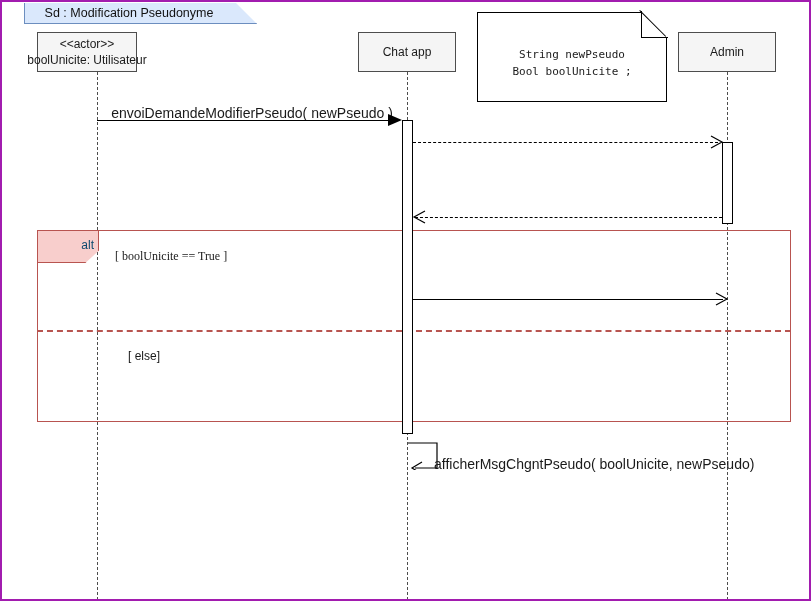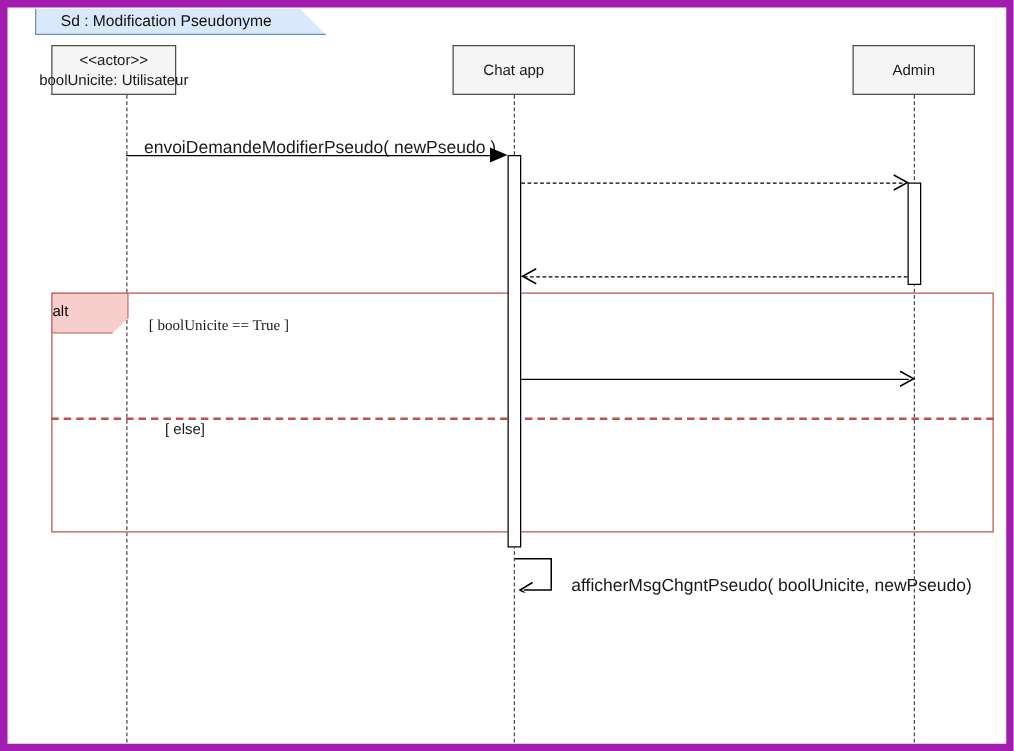--- a/index.html
+++ b/index.html
@@ -11,21 +11,21 @@
   body {
     font-family: "Liberation Sans", sans-serif;
   }
   #canvas {
     position: relative;
     width: 811px;
     height: 601px;
     background: #ffffff;
     overflow: hidden;
     box-sizing: border-box;
-    border: 6px solid #a21caf;
+    border: 2px solid #a21caf;
   }
 
   
   .txt {
     position: absolute;
     font-size: 12px;
     color: #1a1a1a;
     white-space: nowrap;
     line-height: 1.25;
   }
@@ -159,23 +159,23 @@
     background: #f8cecc;
     border: 1px solid #b85450;
     box-sizing: border-box;
     clip-path: polygon(0 0, 100% 0, 100% 62%, 78% 100%, 0 100%);
   }
   #alt-tag .label {
     position: absolute;
     left: 0;
     top: 7px;
     width: 56px;
-    text-align: left;
+    text-align: right;
     font-size: 12px;
-    color: #000000;
+    color: #0c4a6e;
   }
   #alt-divider {
     position: absolute;
     left: 35px;
     top: 328px;
     width: 754px;
     height: 0;
     border-top: 2px dashed #b85450;
   }
 
@@ -228,28 +228,34 @@
   </div>
 
   <div class="participant" style="left:356px; top:30px; width:98px; height:40px;">
     <div class="pline">Chat app</div>
   </div>
 
   <div class="participant" style="left:676px; top:30px; width:98px; height:40px;">
     <div class="pline">Admin</div>
   </div>
 
+  <div id="note">
+    <div class="body"></div>
+    <div class="fold"></div>
+    <div class="code">String newPseudo
+Bool boolUnicite ;</div>
+  </div>
 
   <div id="alt-frame"></div>
   <div id="alt-divider"></div>
   <div id="alt-tag">
     <div class="label">alt</div>
   </div>
   <div class="txt" style="left:113px; top:247px;font-family:Liberation Serif, serif;">[ boolUnicite == True ]</div>
-  <div class="txt" style="left:126px; top:330px;">[ else]</div>
+  <div class="txt" style="left:126px; top:347px;">[ else]</div>
 
   <div class="activation" style="left:400px; top:118px; width:11px; height:314px;"></div>
   <div class="activation" style="left:720px; top:140px; width:11px; height:82px;"></div>
 
   <div class="msg-label" style="left:95px; top:103px; width:310px;">envoiDemandeModifierPseudo( newPseudo )</div>
   <div class="msg-line" style="left:95px; top:118px; width:297px;"></div>
   <svg class="arrow-svg" style="left:386px; top:111px; width:16px; height:14px;" viewBox="0 0 16 14">
     <polygon points="0,1 14,7 0,13" fill="#000"></polygon>
   </svg>
 
@@ -265,15 +271,15 @@
 
   <div class="msg-line" style="left:411px; top:297px; width:310px;"></div>
   <svg class="arrow-svg" style="left:713px; top:290px; width:14px; height:14px;" viewBox="0 0 14 14">
     <polyline points="1,1 12,7 1,13" fill="none" stroke="#000" stroke-width="1.2"></polyline>
   </svg>
 
   <svg id="selfloop-path" viewBox="0 0 36 28">
     <polyline points="1,1 30,1 30,26 8,26" fill="none" stroke="#000" stroke-width="1.2"></polyline>
     <polyline points="15,20 5,26 15,32" fill="none" stroke="#000" stroke-width="1.2"></polyline>
   </svg>
-  <div class="msg-label" style="left:451px; top:454px; text-align:left;">afficherMsgChgntPseudo( boolUnicite, newPseudo)</div>
+  <div class="msg-label" style="left:432px; top:454px; text-align:left;">afficherMsgChgntPseudo( boolUnicite, newPseudo)</div>
 
 </div>
 
 </body></html>

